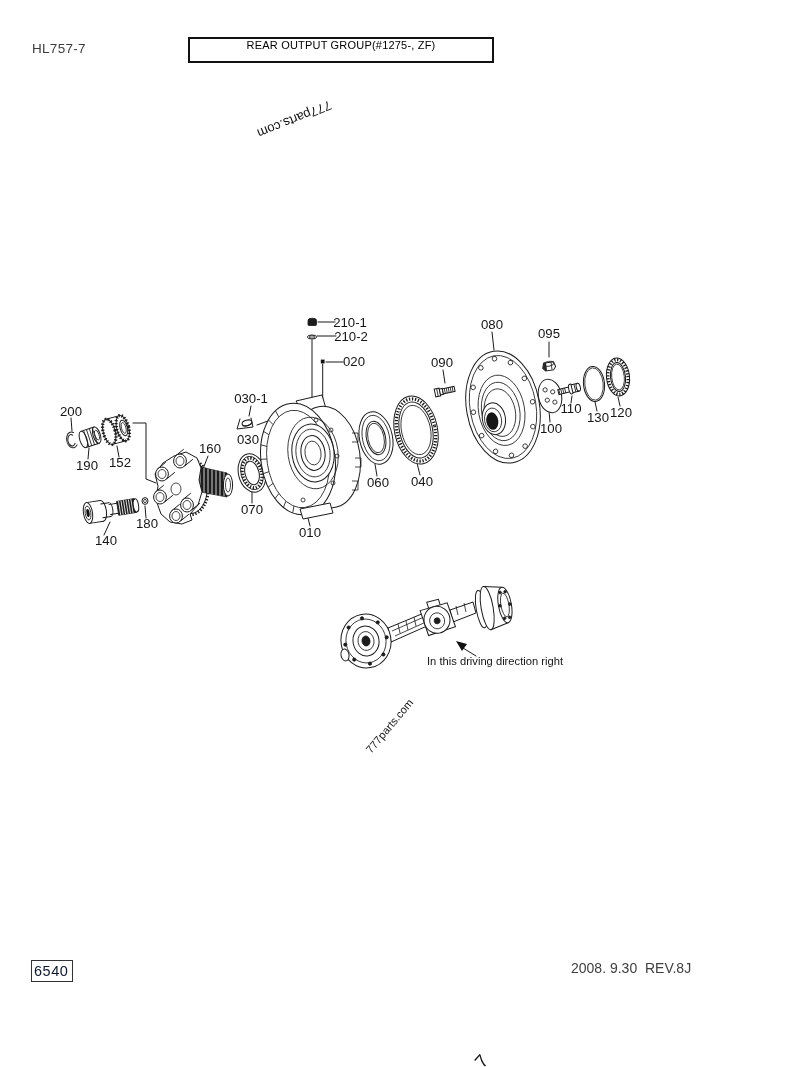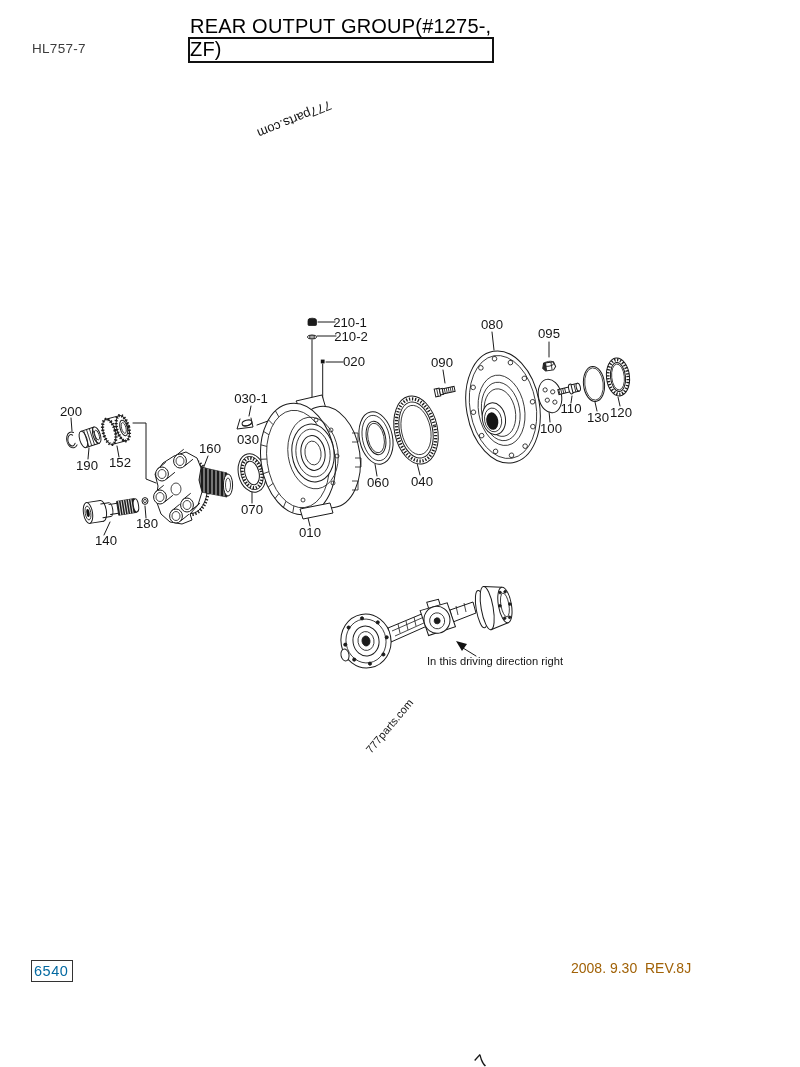--- a/index.html
+++ b/index.html
@@ -1,27 +1,27 @@
 <!DOCTYPE html>
 <html><head>
 <meta charset="utf-8">
 <style>
   html,body{margin:0;padding:0;background:#fff;}
   .page{position:relative;width:756px;height:1067px;overflow:hidden;background:#fff;
         font-family:"Liberation Sans",sans-serif;color:#111;}
   .model{position:absolute;left:32px;top:41px;font-size:13.5px;color:#3c3c3c;letter-spacing:.3px;}
   .title-box{position:absolute;left:188px;top:37px;width:302px;height:22px;border:2px solid #111;
-             display:flex;align-items:flex-end;justify-content:center;font-size:20px;letter-spacing:.2px;color:#000;}
+             display:flex;align-items:flex-start;justify-content:center;font-size:11px;letter-spacing:.2px;color:#000;}
   .wm{position:absolute;color:#161616;white-space:nowrap;}
   .wm-top{left:255px;top:112px;font-size:13px;transform:rotate(158deg);}
   .wm-mid{left:356px;top:720px;font-size:11px;transform:rotate(-50deg);}
   .wm-frag{left:477px;top:1051px;font-size:18px;transform:rotate(-48deg);}
   .pageno{position:absolute;left:31px;top:960px;width:38px;height:20px;border:1px solid #333;
-          font-size:14.5px;line-height:20px;padding-left:2px;letter-spacing:.5px;color:#0369a1;}
-  .rev{position:absolute;left:571px;top:960px;font-size:14px;white-space:pre;color:#a16207;}
+          font-size:14.5px;line-height:20px;padding-left:2px;letter-spacing:.5px;color:#0f172a;}
+  .rev{position:absolute;left:571px;top:960px;font-size:14px;white-space:pre;color:#404040;}
   svg.diagram{position:absolute;left:0;top:0;}
   svg .ln{stroke:#1b1b1b;fill:none;stroke-width:1;stroke-linecap:round;}
   svg .w{fill:#fff;stroke:#1b1b1b;stroke-width:1;}
   svg .dk{fill:#1c1c1c;stroke:#1b1b1b;stroke-width:.8;}
   svg .teeth{stroke:#1b1b1b;fill:none;stroke-width:3.2;stroke-dasharray:1.3 1.7;}
   svg .fine{stroke:#1b1b1b;fill:none;stroke-width:.8;}
   svg text{font-family:"Liberation Sans",sans-serif;font-size:13.2px;fill:#151515;stroke:none;}
   svg text.note{font-size:10.6px;}
 </style>
 </head>

